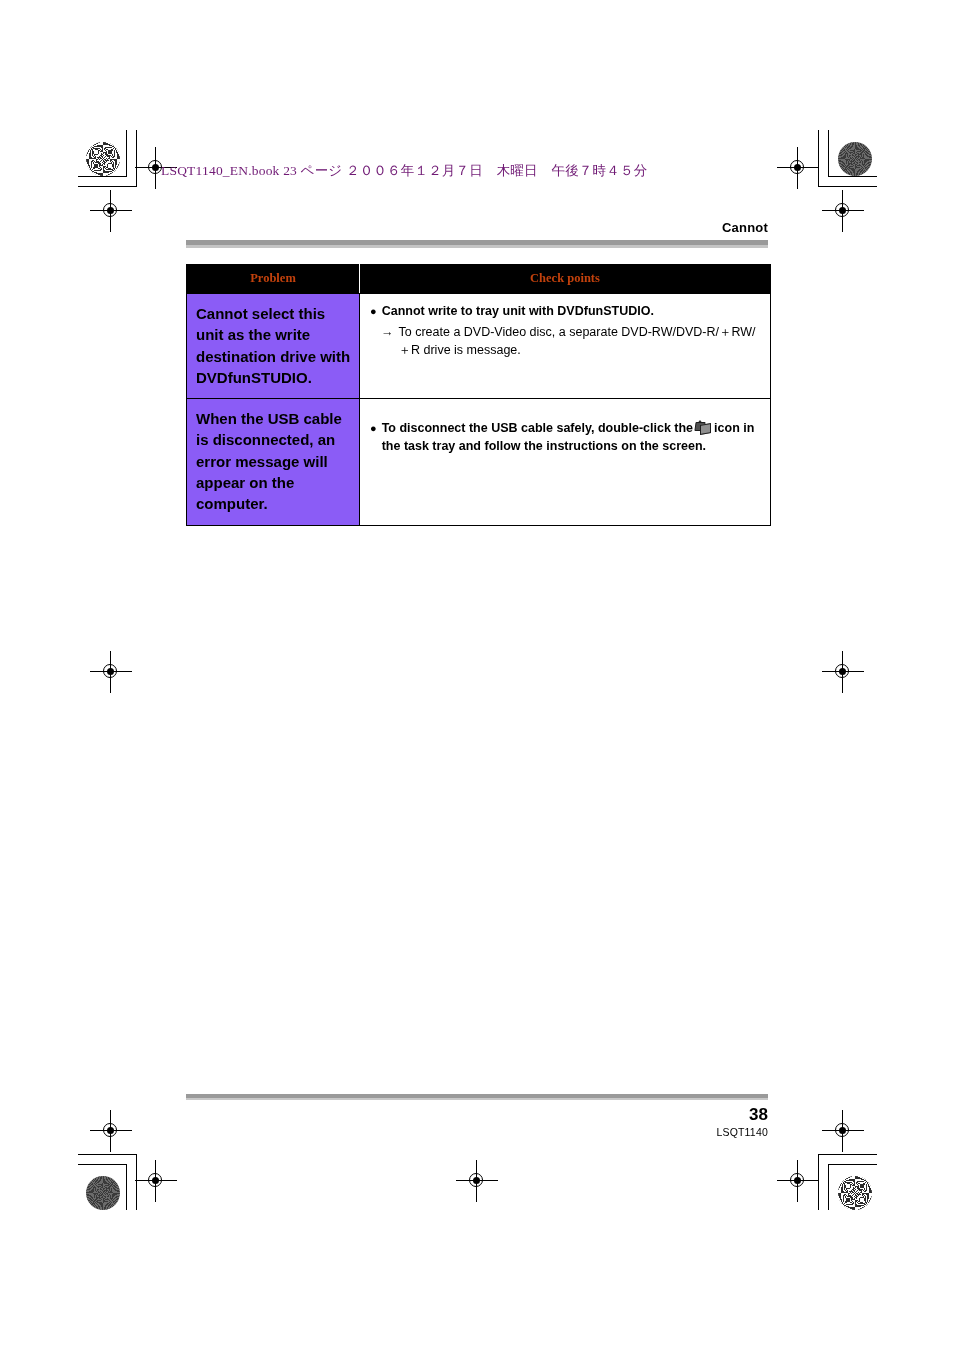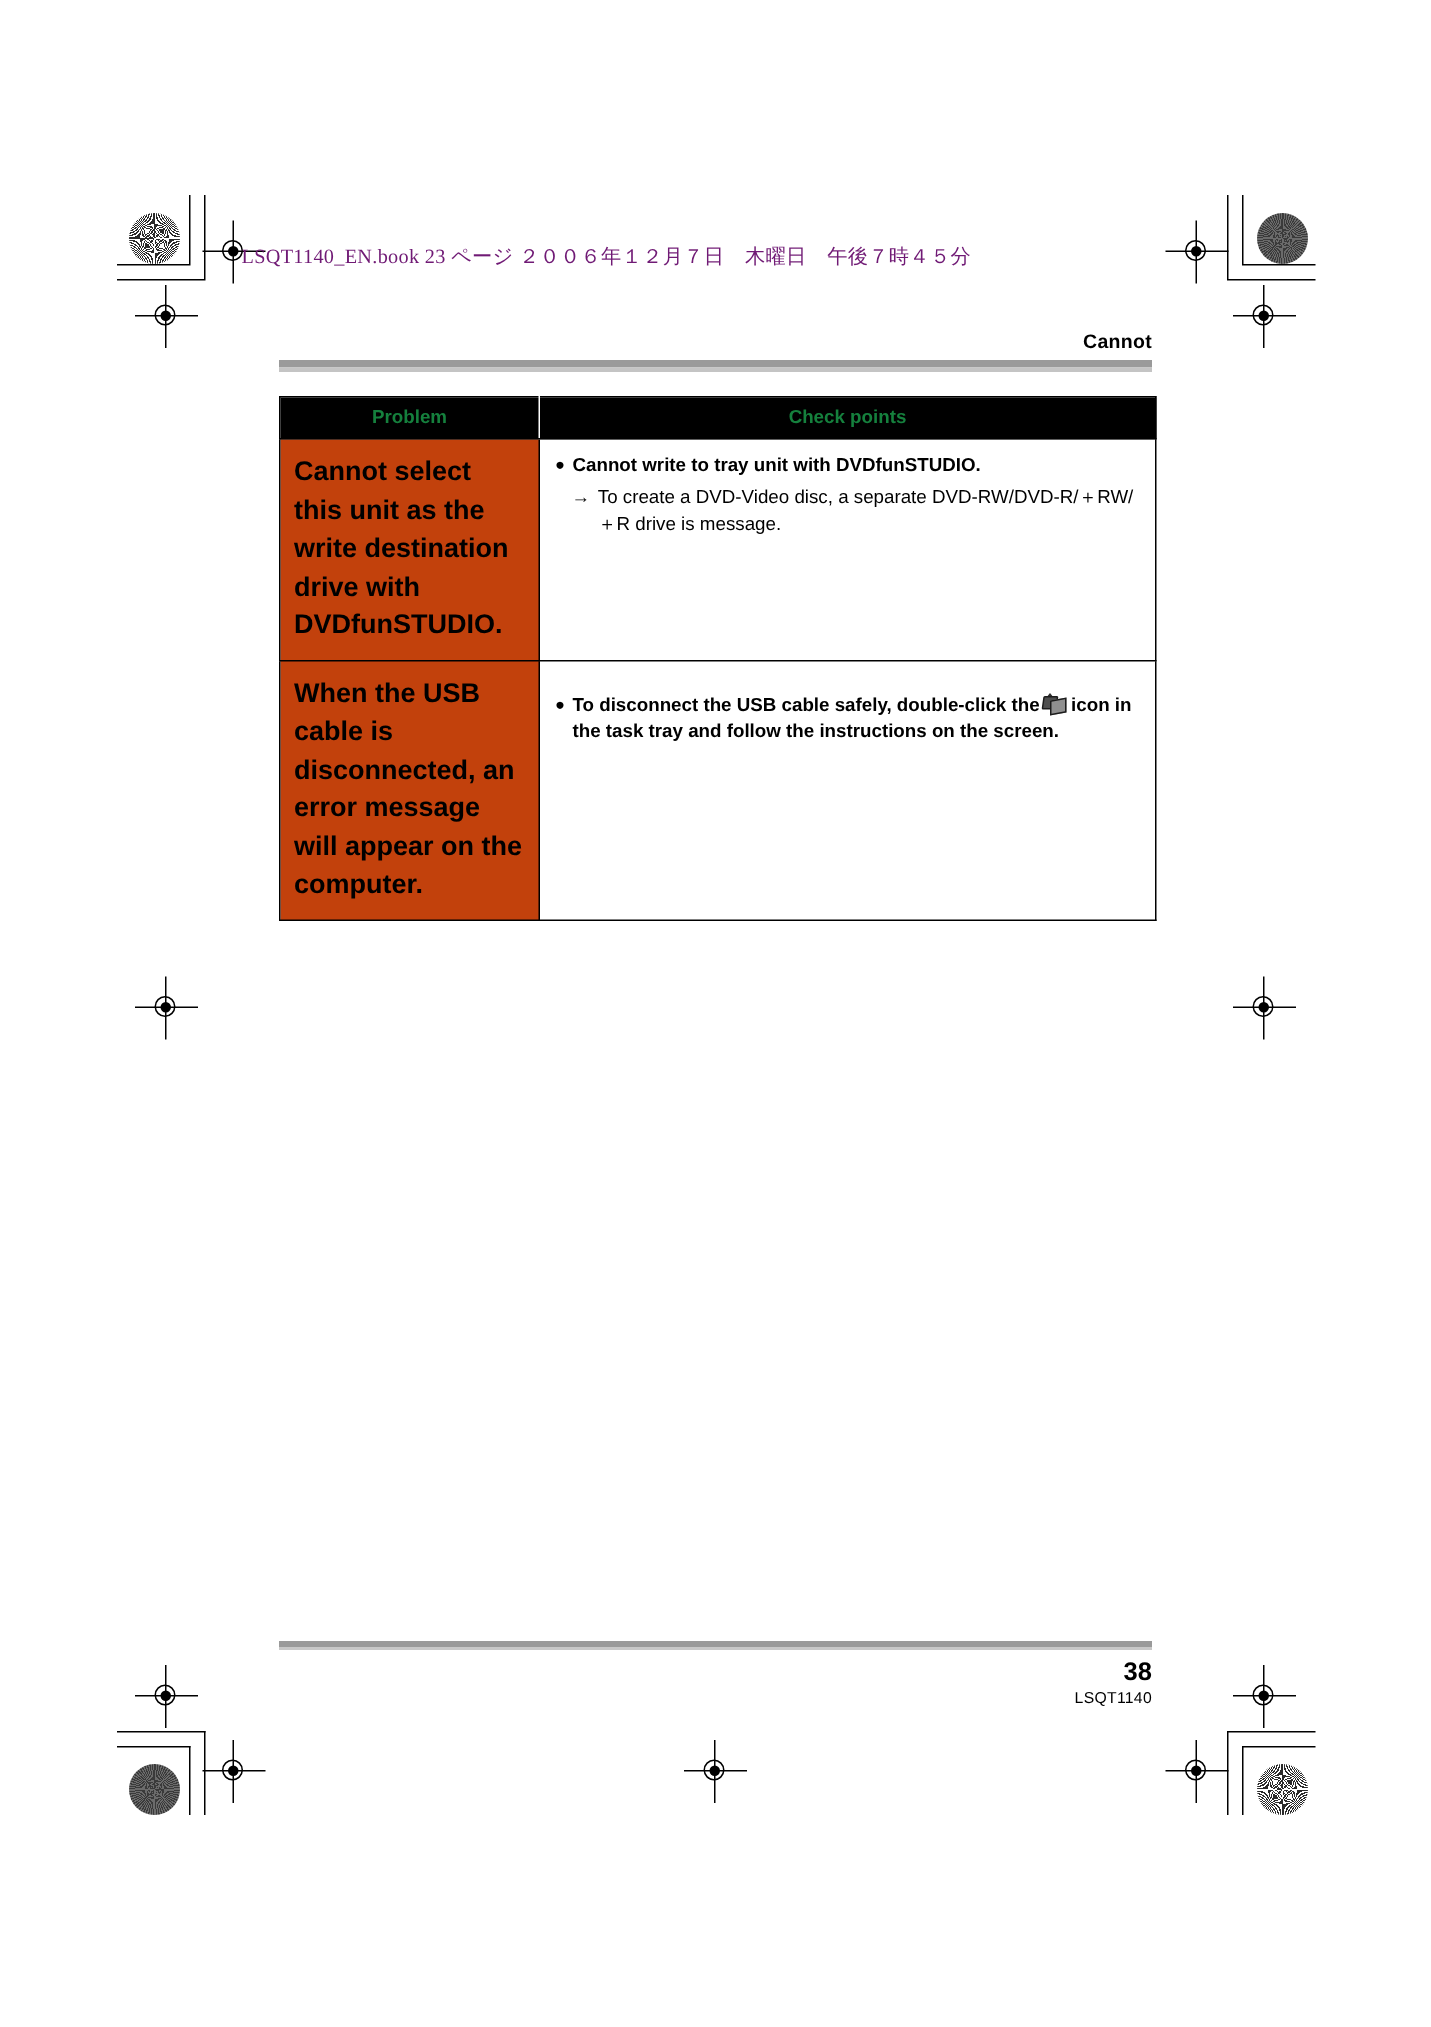--- a/index.html
+++ b/index.html
@@ -138,36 +138,37 @@
     table-layout: fixed;
   }
   .trouble-table th,
   .trouble-table td {
     border: 1px solid #000000;
     vertical-align: top;
     padding: 0;
   }
   .trouble-table thead th {
     background: #000000;
-    color: #15803d;
+    color: #c2410c;
     font-size: 12.5px;
     font-weight: bold;
     text-align: center;
     padding: 6px 0 7px 0;
     border-color: #000000;
+    font-family: Liberation Serif, serif;
   }
   .trouble-table thead th.col-problem {
     border-right: 1px solid #ffffff;
   }
   .col-problem { width: 172px; }
   .col-check { width: 410px; }
 
   td.problem-cell {
-    background: #c2410c;
-    font-size: 18px;
+    background: #8b5cf6;
+    font-size: 15px;
     font-weight: bold;
     line-height: 1.42;
     padding: 9px 8px 10px 9px;
   }
   td.check-cell {
     background: #ffffff;
     font-size: 12.5px;
     line-height: 1.42;
     padding: 9px 10px 11px 10px;
   }

